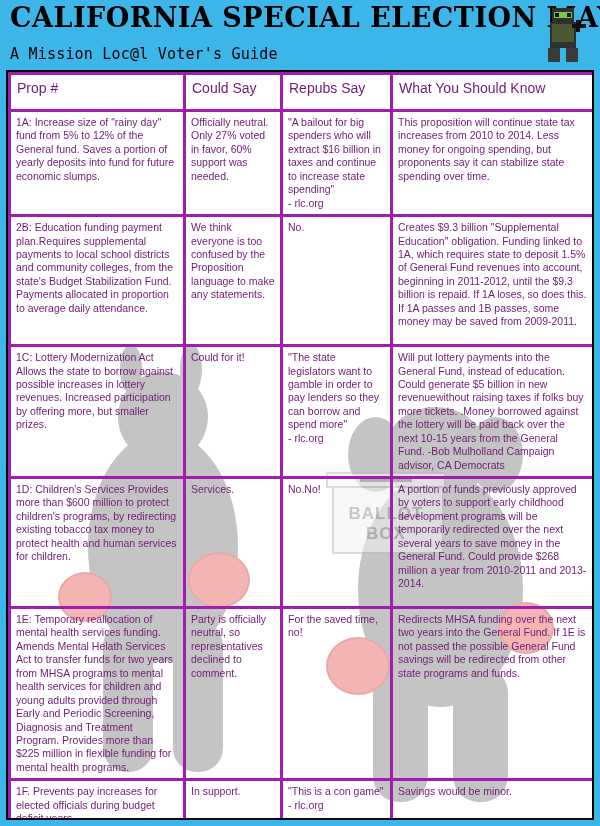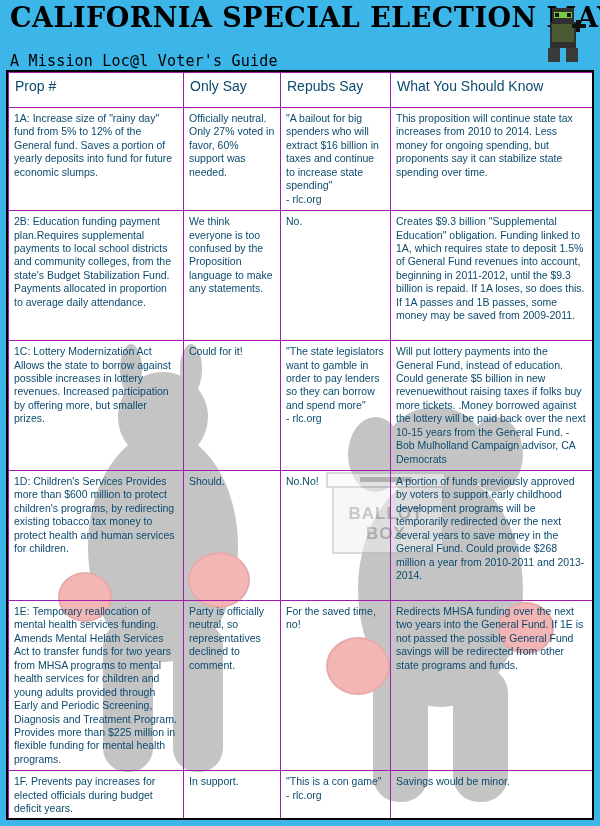--- a/index.html
+++ b/index.html
@@ -35,21 +35,21 @@
     color: #000;
     white-space: nowrap;
     line-height: 1.05;
     font-variant: small-caps;
     text-transform: uppercase;
   }
   .subtitle {
     font-family: "DejaVu Sans Mono", monospace;
     font-size: 15px;
     color: #000;
-    margin-top: 20px;
+    margin-top: 13px;
     letter-spacing: 0.2px;
   }
   .mascot {
     position: absolute;
     right: 12px;
     top: 4px;
     width: 46px;
     height: 60px;
   }
   
@@ -66,26 +66,26 @@
   }
   table.guide {
     border-collapse: collapse;
     width: 100%;
     table-layout: fixed;
     position: relative;
     z-index: 2;
     background: transparent;
   }
   table.guide th, table.guide td {
-    border: 1px solid #a21caf;
+    border: 3px solid #a21caf;
     vertical-align: top;
     padding: 4px 5px;
     font-size: 10.5px;
     line-height: 1.28;
-    color: #0c4a6e;
+    color: #701a75;
     background: transparent;
   }
   table.guide th {
     font-size: 14px;
     font-weight: normal;
     font-family: "Liberation Sans", sans-serif;
     text-align: left;
     padding: 5px 6px;
     height: 24px;
   }
@@ -235,21 +235,21 @@
     <table class="guide">
       <colgroup>
         <col class="c1">
           <col class="c2">
           <col class="c3">
           <col class="c4">
       </colgroup>
       <thead>
         <tr>
           <th>Prop #</th>
-          <th>Only Say</th>
+          <th>Could Say</th>
           <th>Repubs Say</th>
           <th>What You Should Know</th>
         </tr>
       </thead>
       <tbody>
         <tr style="height:100px">
           <td class="dash">1A: Increase size of "rainy day" fund from 5% to 12% of the General fund. Saves a portion of yearly deposits into fund for future economic slumps.</td>
           <td class="dash">Officially neutral. Only 27% voted in favor, 60% support was needed.</td>
           <td class="dash">"A bailout for big spenders who will extract $16 billion in taxes and continue to increase state spending"
 - rlc.org</td>
@@ -263,21 +263,21 @@
         </tr>
         <tr style="height:125px">
           <td class="dash">1C: Lottery Modernization Act Allows the state to borrow against possible increases in lottery revenues. Increased participation by offering more, but smaller prizes.</td>
           <td class="dash">Could for it!</td>
           <td class="dash">"The state legislators want to gamble in order to pay lenders so they can borrow and spend more"
 - rlc.org</td>
           <td class="dash">Will put lottery payments into the General Fund, instead of education. Could generate $5 billion in new revenuewithout raising taxes if folks buy more tickets.  .Money borrowed against the lottery will be paid back over the next 10-15 years from the General Fund.   -Bob Mulholland Campaign advisor, CA Democrats</td>
         </tr>
         <tr style="height:130px">
           <td class="dash">1D: Children's Services Provides more than $600 million to protect children's programs, by redirecting existing tobacco tax money to protect health and human services for children.</td>
-          <td class="dash">Should.</td>
+          <td class="dash">Services.</td>
           <td class="dash">No.No!</td>
           <td class="dash">A portion of funds previously approved by voters to support early childhood development programs will be temporarily redirected over the next several years to save money in the General Fund. Could provide $268 million a year from 2010-2011 and 2013-2014.</td>
         </tr>
         <tr style="height:165px">
           <td class="dash">1E: Temporary reallocation of mental health services funding. Amends Mental Helath Services Act to transfer funds for two years from MHSA programs to mental health services for children and young adults provided through Early and Periodic Screening, Diagnosis and Treatment Program. Provides more than $225 million in flexible funding for mental health programs.</td>
           <td class="dash">Party is officially neutral, so representatives declined to comment.</td>
           <td class="dash">For the saved time, no!</td>
           <td class="dash">Redirects MHSA funding over the next two years into the General Fund. If 1E is not passed the possible General Fund savings will be redirected from other state programs and funds.</td>
         </tr>
         <tr style="height:60px">

